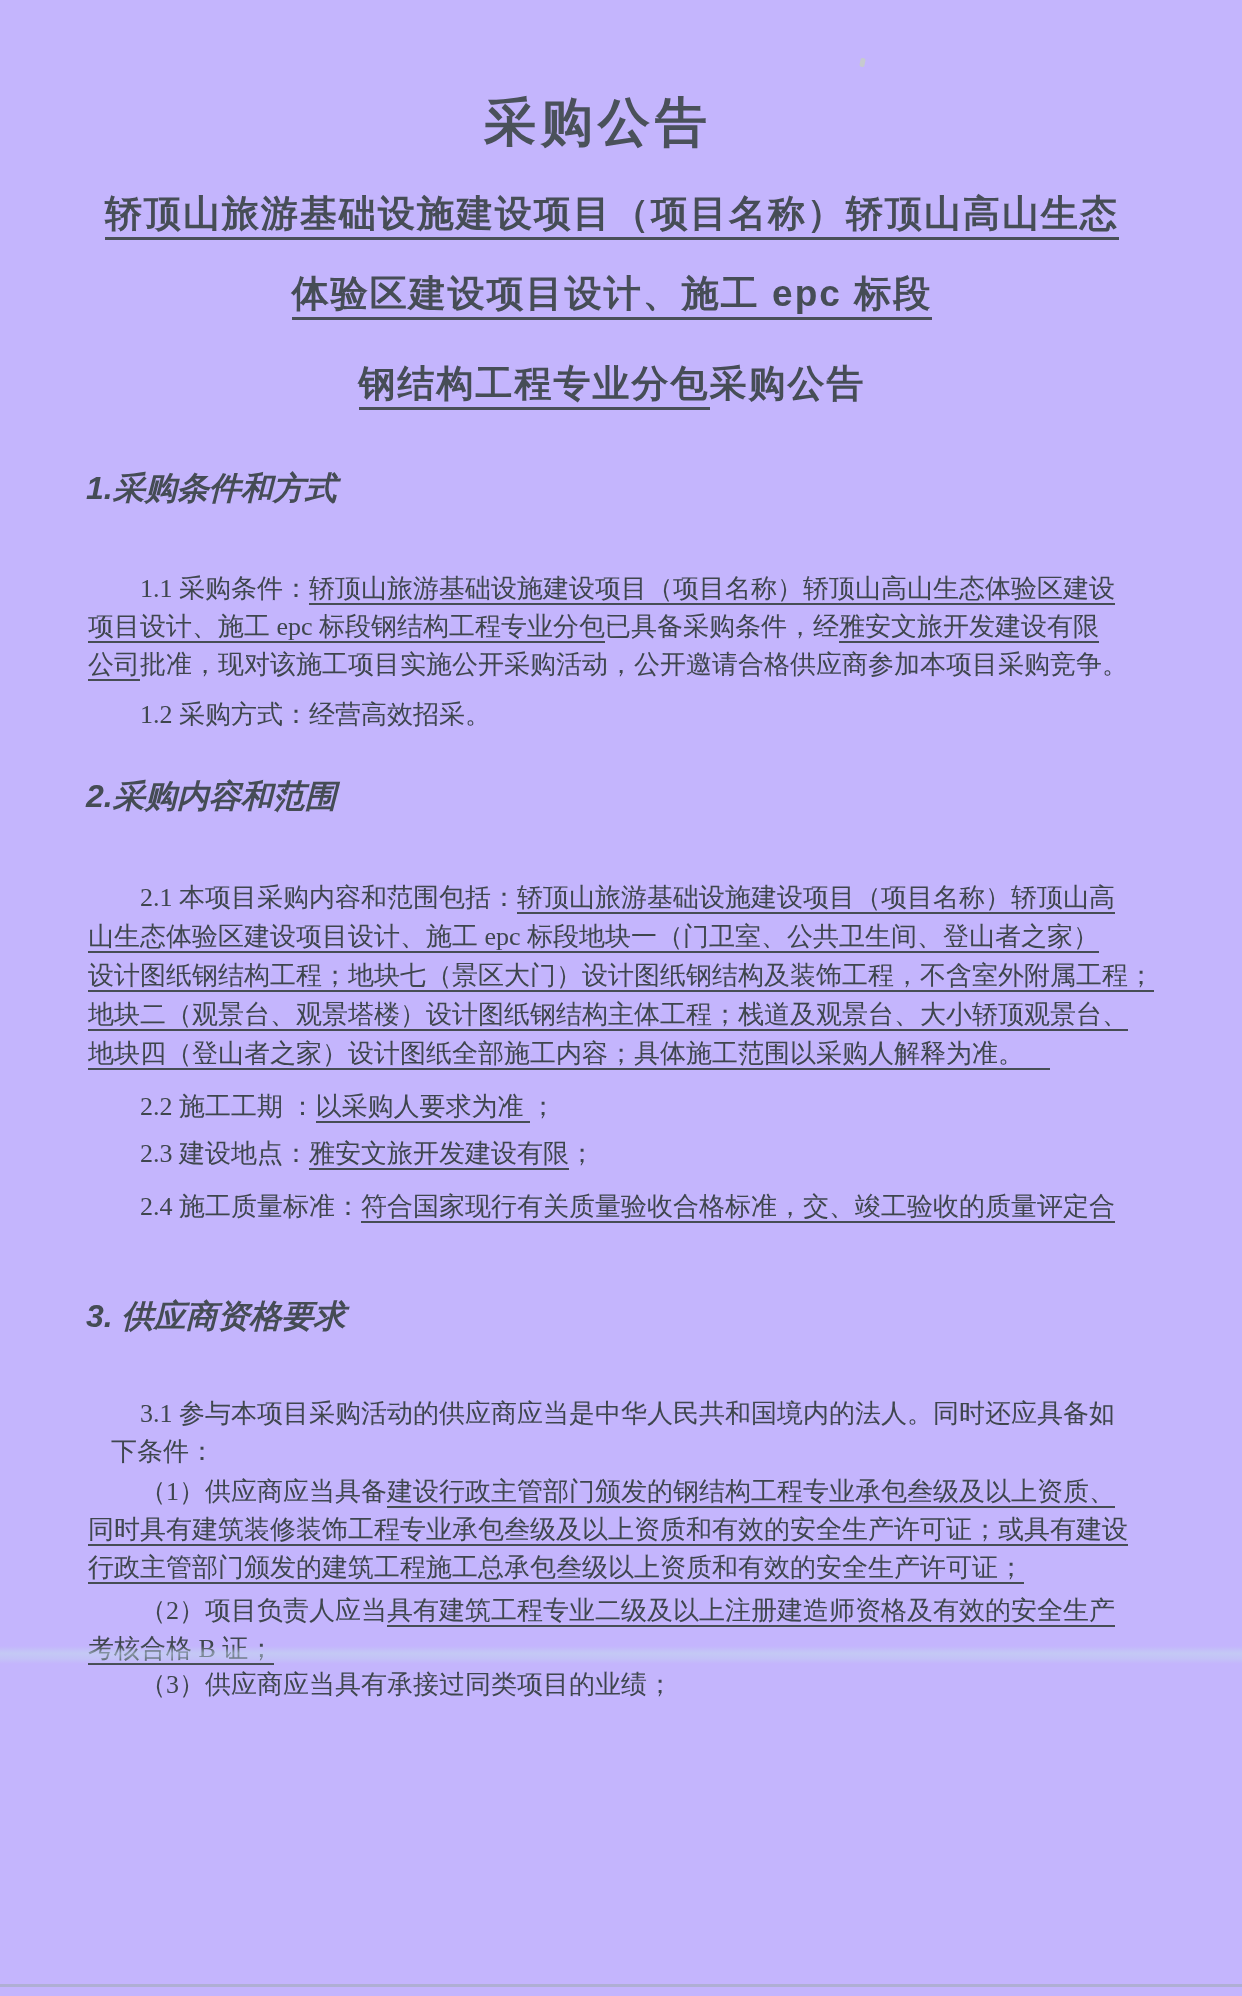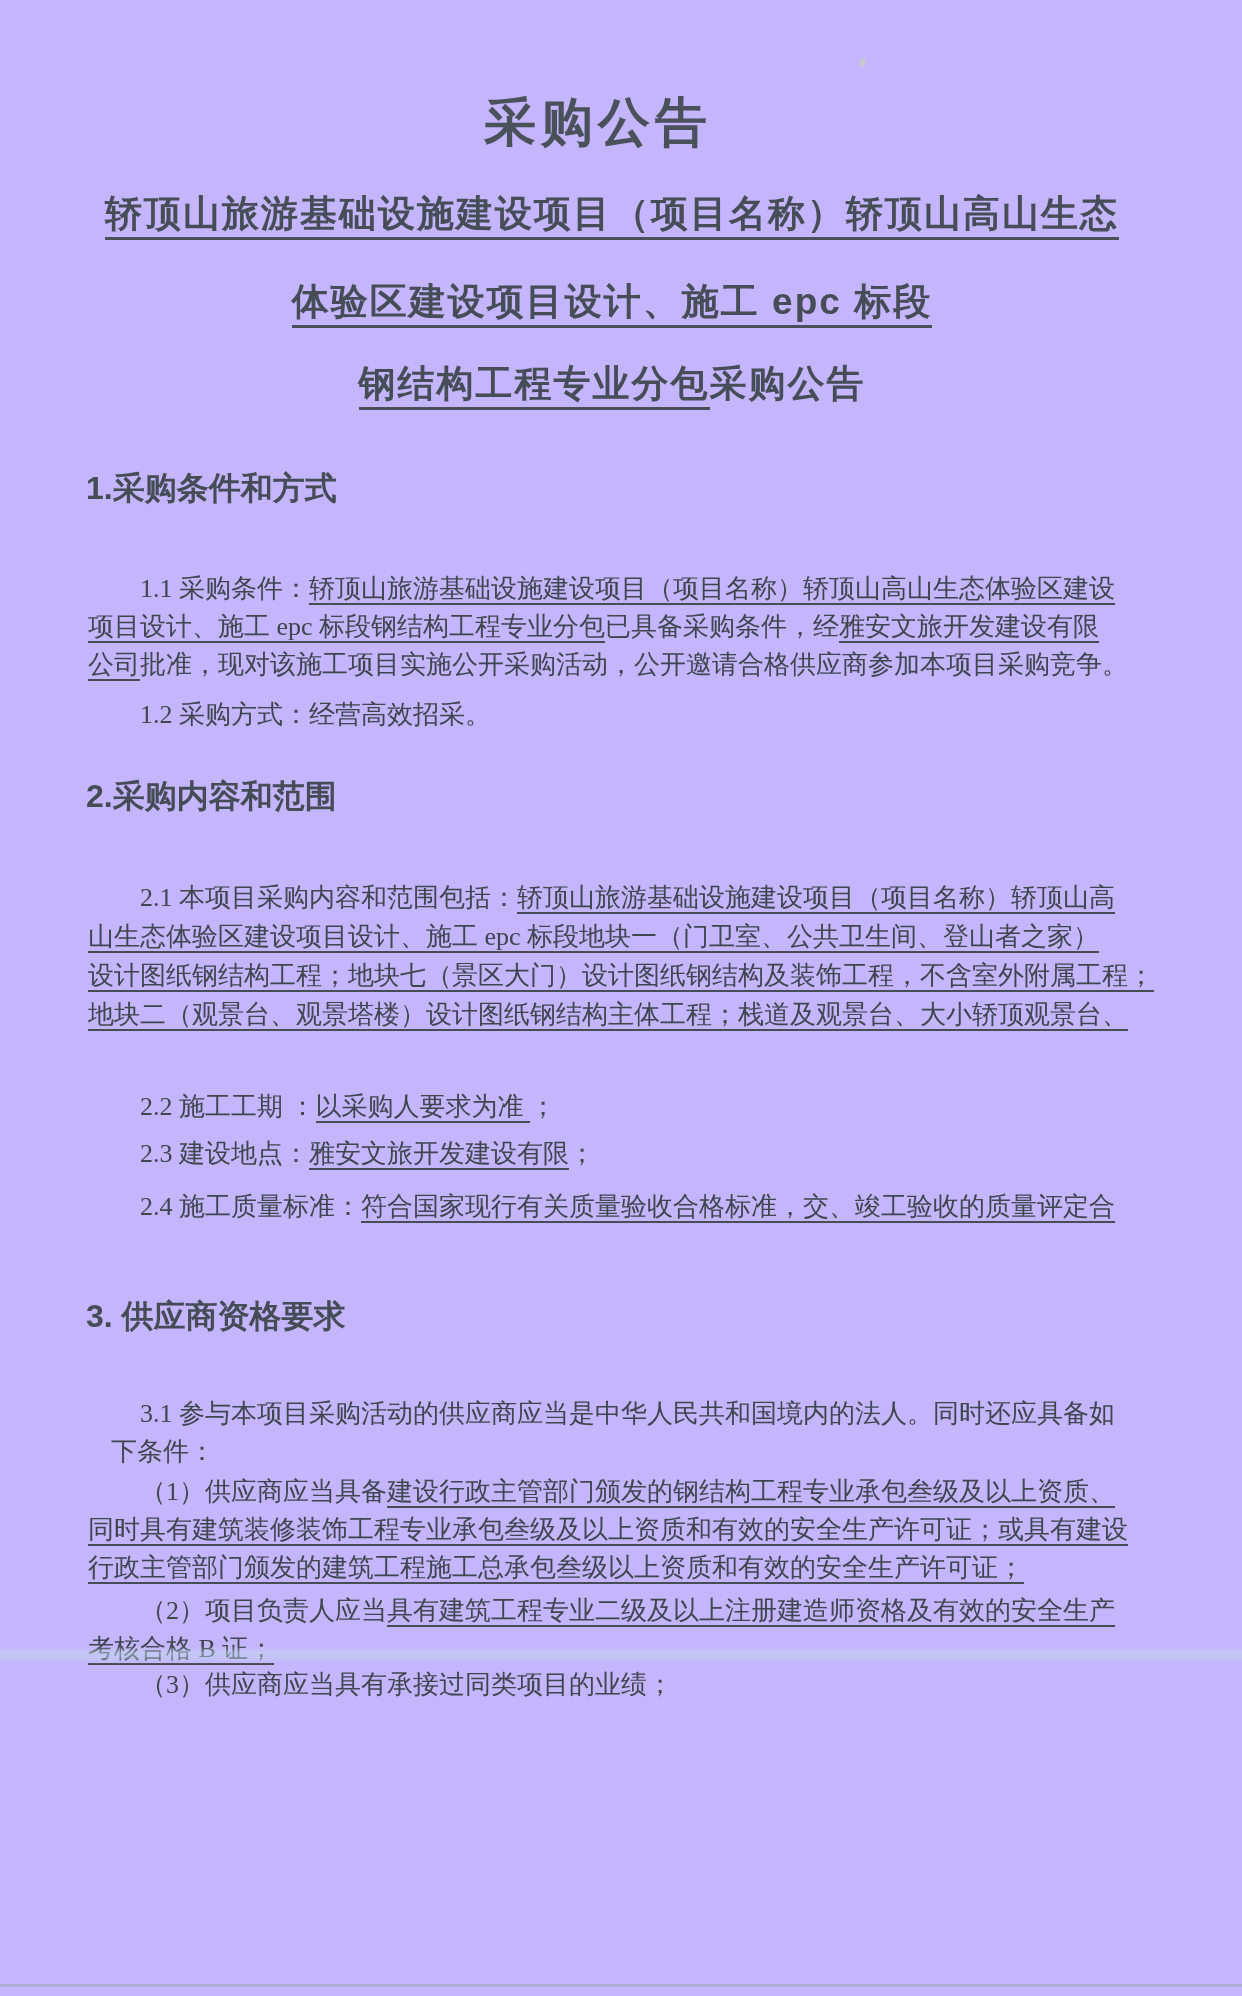--- a/index.html
+++ b/index.html
@@ -29,21 +29,21 @@
   .sub{
     position:absolute;left:0;width:1224px;
     text-align:center;
     font-family:"Liberation Sans","DejaVu Sans",sans-serif;
     font-weight:700;
     font-size:37px;letter-spacing:2px;
     color:#464d56;
   }
   .sub .line{height:48px;line-height:48px;white-space:nowrap;display:inline-block;}
   .sub .u{border-bottom:3px solid #4a5058;padding-bottom:3px;text-align:right;}
-  .sec-hd{font-size:32px;line-height:40px;left:86px;}
+  .sec-hd{font-size:32px;line-height:40px;left:86px;font-style:italic;}
   .par{
     position:absolute;left:88px;
     font-size:26px;
     color:#3f464e;
   }
   .line{white-space:nowrap;}
   .par .line{height:38px;line-height:38px;}
   .par.lh39 .line{height:39px;line-height:39px;}
   .line.ind{padding-left:52px;}
   .line.ind2{padding-left:23px;}
@@ -65,39 +65,40 @@
 </head>
 <body>
 
 <div class="page">
 
   <div class="speck"></div>
 
   <div class="hd doc-title" style="top:93px">采购公告</div>
 
   <div class="sub" style="top:190px"><div class="line"><span class="u">轿顶山旅游基础设施建设项目（项目名称）轿顶山高山生态</span></div></div>
-  <div class="sub" style="top:278px"><div class="line"><span class="u">体验区建设项目设计、施工 epc 标段</span></div></div>
+  <div class="sub" style="top:270px"><div class="line"><span class="u">体验区建设项目设计、施工 epc 标段</span></div></div>
   <div class="sub" style="top:360px"><div class="line"><span class="u">钢结构工程专业分包</span><span>采购公告</span></div></div>
 
   <div class="hd sec-hd" style="top:468px">1.采购条件和方式</div>
   <div class="par" style="top:570px">
       <div class="line ind"><span>1.1 采购条件：</span><span class="u">轿顶山旅游基础设施建设项目（项目名称）轿顶山高山生态体验区建设</span></div>
       <div class="line"><span class="u">项目设计、施工 epc 标段钢结构工程专业分包</span><span>已具备采购条件，经</span><span class="u">雅安文旅开发建设有限</span></div>
       <div class="line"><span class="u">公司</span><span>批准，现对该施工项目实施公开采购活动，公开邀请合格供应商参加本项目采购竞争。</span></div>
     </div>
   <div class="par" style="top:696px">
       <div class="line ind"><span>1.2 采购方式：经营高效招采。</span></div>
     </div>
 
   <div class="hd sec-hd" style="top:776px">2.采购内容和范围</div>
   <div class="par lh39" style="top:878px">
       <div class="line ind"><span>2.1 本项目采购内容和范围包括：</span><span class="u">轿顶山旅游基础设施建设项目（项目名称）轿顶山高</span></div>
       <div class="line"><span class="u">山生态体验区建设项目设计、施工 epc 标段地块一（门卫室、公共卫生间、登山者之家）</span></div>
       <div class="line"><span class="u">设计图纸钢结构工程；地块七（景区大门）设计图纸钢结构及装饰工程，不含室外附属工程；</span></div>
       <div class="line"><span class="u">地块二（观景台、观景塔楼）设计图纸钢结构主体工程；栈道及观景台、大小轿顶观景台、</span></div>
+      <div class="line"><span class="u">地块四（登山者之家）设计图纸全部施工内容；具体施工范围以采购人解释为准。</span><span class="u">　</span></div>
     </div>
   <div class="par" style="top:1088px">
       <div class="line ind"><span>2.2 施工工期 ：</span><span class="u">以采购人要求为准 </span><span>；</span></div>
     </div>
   <div class="par" style="top:1135px">
       <div class="line ind"><span>2.3  建设地点：</span><span class="u">雅安文旅开发建设有限</span><span>；</span></div>
     </div>
   <div class="par" style="top:1188px">
       <div class="line ind"><span>2.4 施工质量标准：</span><span class="u">符合国家现行有关质量验收合格标准，交、竣工验收的质量评定合</span></div>
     </div>

